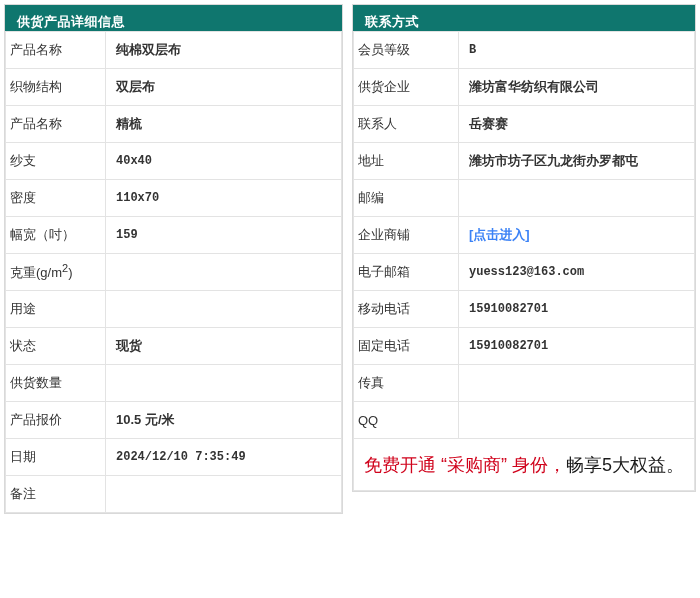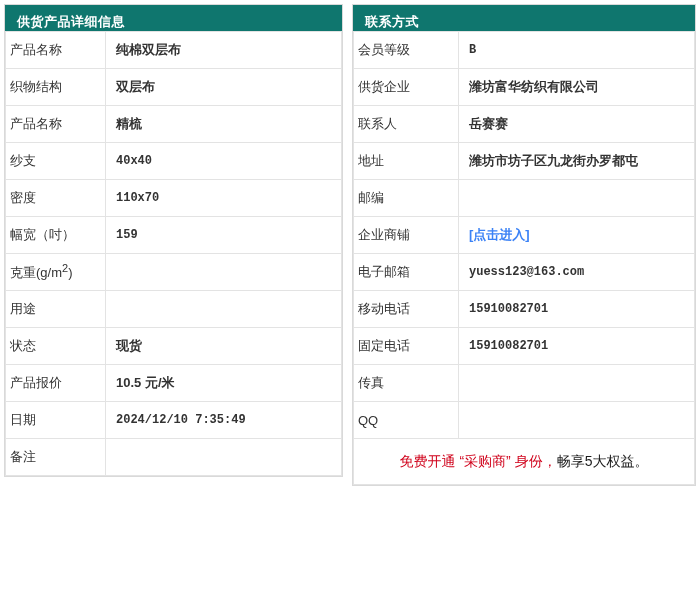--- a/index.html
+++ b/index.html
@@ -76,21 +76,21 @@
   .shop-link {
     color: #3b82f6;
     text-decoration: none;
     font-family: "Liberation Sans", sans-serif;
     font-size: 13px;
   }
   .promo {
     border: 1px solid #e3e3e3;
     border-top: none;
     text-align: center;
-    font-size: 14px;
+    font-size: 18px;
     color: #d0021b;
     padding: 14px 0 13px 0;
     box-sizing: border-box;
   }
   .promo .dark {
     color: #1a1a1a;
   }
   .sub {
     font-size: 11px;
     vertical-align: super;
@@ -133,20 +133,24 @@
             <td class="label">克重(g/m<span class="sub">2</span>)</td>
             <td class="value"></td>
           </tr>
           <tr>
             <td class="label">用途</td>
             <td class="value"></td>
           </tr>
           <tr>
             <td class="label">状态</td>
             <td class="value cjk">现货</td>
+          </tr>
+          <tr>
+            <td class="label">供货数量</td>
+            <td class="value"></td>
           </tr>
           <tr>
             <td class="label">产品报价</td>
             <td class="value cjk">10.5 元/米</td>
           </tr>
           <tr>
             <td class="label">日期</td>
             <td class="value">2024/12/10 7:35:49</td>
           </tr>
           <tr>

